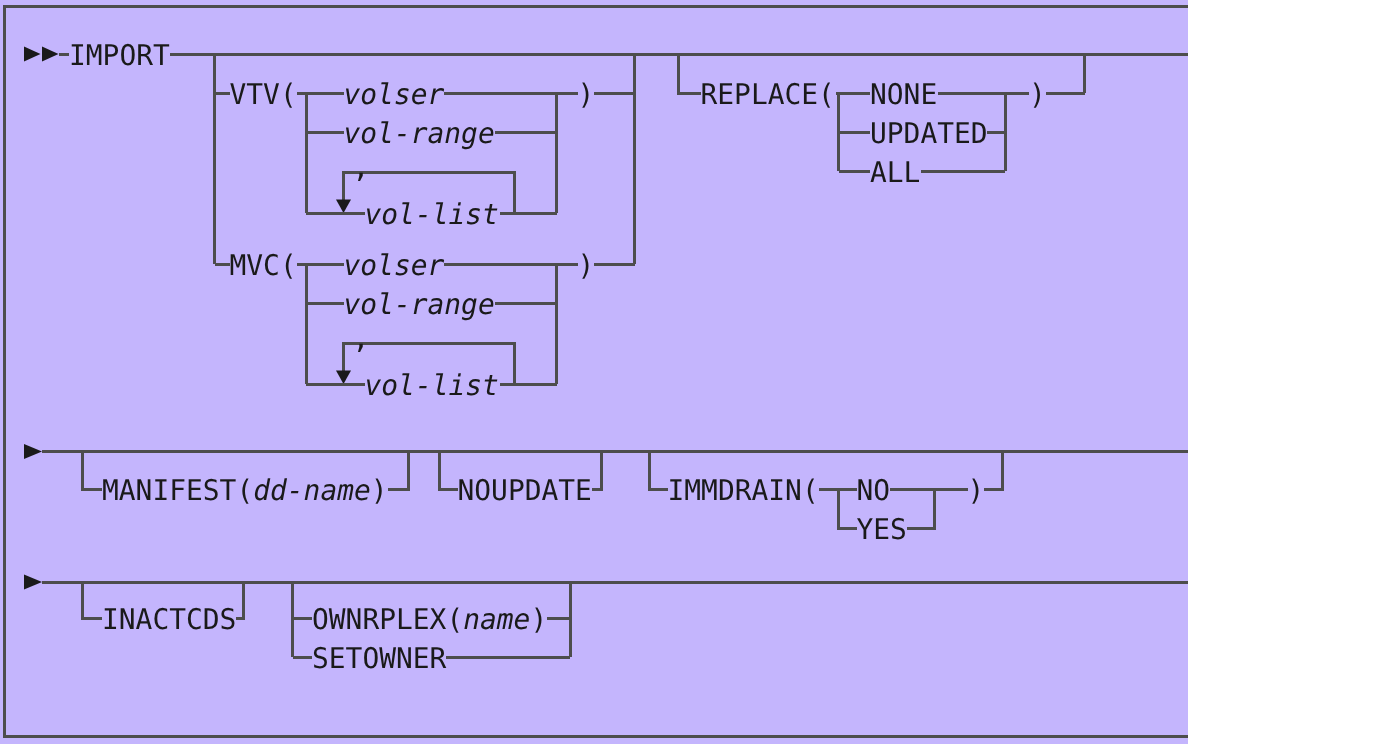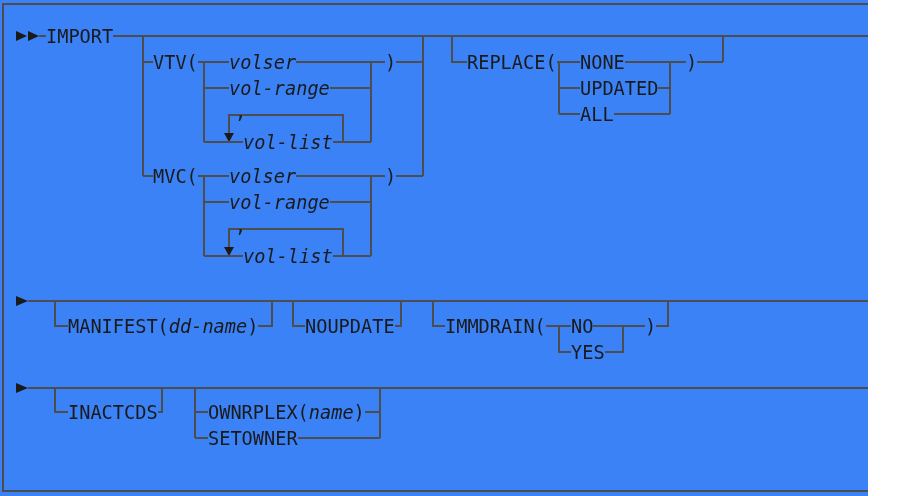--- a/index.html
+++ b/index.html
@@ -1,16 +1,16 @@
 <!DOCTYPE html>
 <html><head>
 <meta charset="utf-8">
 <style>
   html,body{margin:0;padding:0;background:#ffffff;}
-  .stage{position:relative;width:868px;height:496px;background:#3b82f6;overflow:hidden;}
+  .stage{position:relative;width:792px;height:496px;background:#c4b5fd;overflow:hidden;}
   svg{display:block;}
   .rail{stroke:#4d4d4d;stroke-width:2;fill:none;shape-rendering:crispEdges;}
   .border-rect{stroke:#4d4d4d;stroke-width:2;fill:none;shape-rendering:crispEdges;}
   .arrow{fill:#1a1a1a;stroke:none;}
   text{font-family:"DejaVu Sans Mono","Liberation Mono",monospace;
        font-size:19px;fill:#1a1a1a;white-space:pre;}
   text.var{font-style:italic;}
 </style>
 </head>
 <body>

